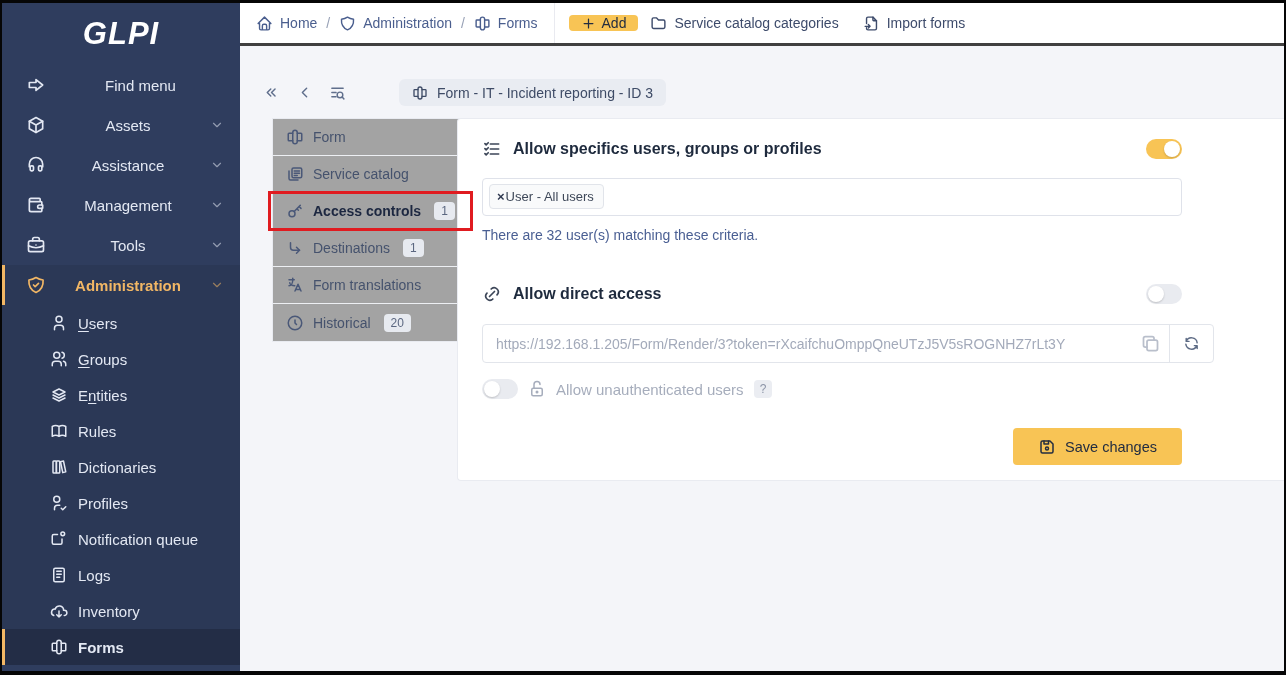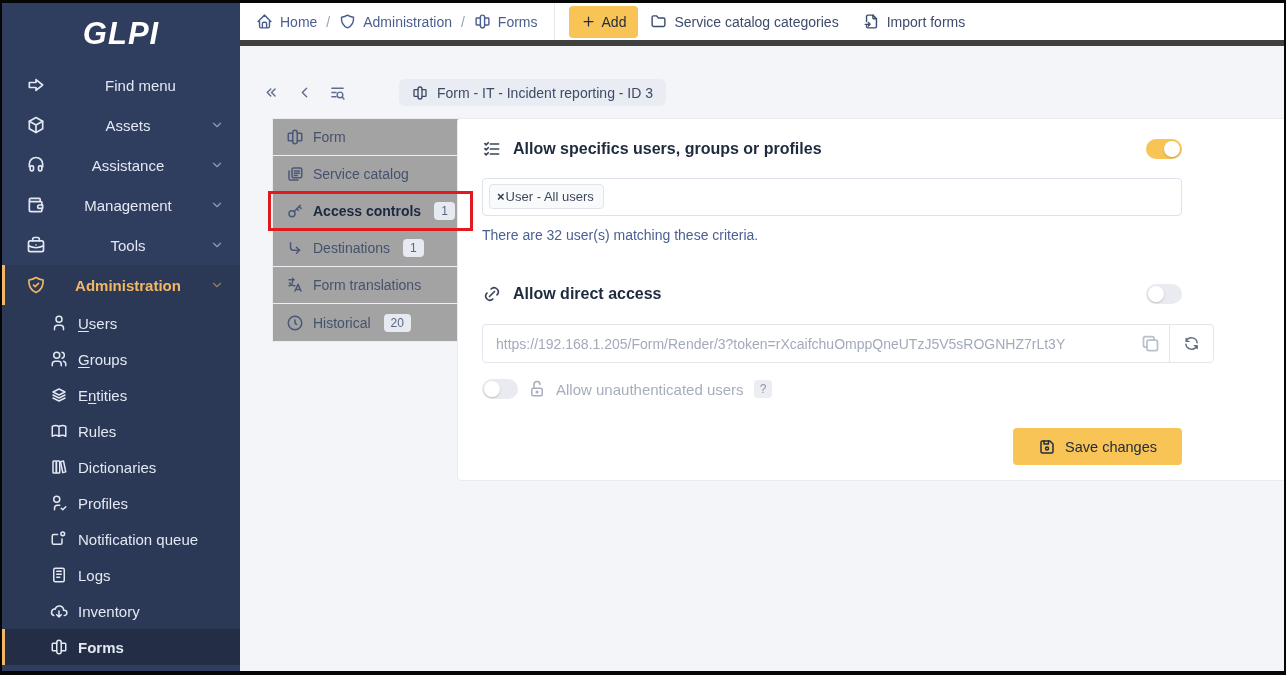--- a/index.html
+++ b/index.html
@@ -24,27 +24,27 @@
   .sub-item { height:36px; display:flex; align-items:center; gap:10px;
               padding:0 16px 0 48px; font-size:15px; cursor:pointer; }
   .sub-item .ic { width:18px; height:18px; flex:0 0 auto; }
   .sub-item.active { background:rgba(0,0,0,.18); font-weight:bold;
               border-left:3px solid var(--active_gold,#f2b765); padding-left:45px; }
   u { text-underline-offset:2px; }
   .ic svg, .chev svg { display:block; width:100%; height:100%; }
 
   
   .topbar { position:absolute; left:238px; top:0; right:0; height:43px; background:#fff;
-            border-bottom:6px solid #404040; display:flex; align-items:center; padding:0 16px; }
+            border-bottom:3px solid #404040; display:flex; align-items:center; padding:0 16px; }
   .crumb { display:flex; align-items:center; gap:7px; color:#4a5e8e; font-size:14px; cursor:pointer; }
   .crumb .ic { width:17px; height:17px; }
   .sep { color:#98a1b6; margin:0 9px; font-size:14px; }
   .tb-divider { width:1px; align-self:stretch; background:#e9eaf0; margin:0 14px 0 16px; }
   .btn-add { background:var(--accent_yellow,#f8c455); color:#232d40; border:none; border-radius:4px;
-             height:32px; display:flex; align-items:center; gap:6px; padding:0 12px;
+             height:16px; display:flex; align-items:center; gap:6px; padding:0 12px;
              font-size:14px; cursor:pointer; font-family:inherit;justify-content:flex-end; }
   .btn-add .ic { width:15px; height:15px; }
   .btn-ghost { background:none; border:none; display:flex; align-items:center; gap:7px;
                color:#3d4b6b; font-size:14px; padding:0 12px; cursor:pointer; font-family:inherit; }
   .btn-ghost .ic { width:17px; height:17px; }
 
   
   .content { position:absolute; left:238px; top:44px; right:0; bottom:0; }
   .toolbar { position:absolute; left:18px; top:32px; display:flex; align-items:center; }
   .icon-btn { width:26px; height:26px; border:none; background:none; color:#5f6e8c;

